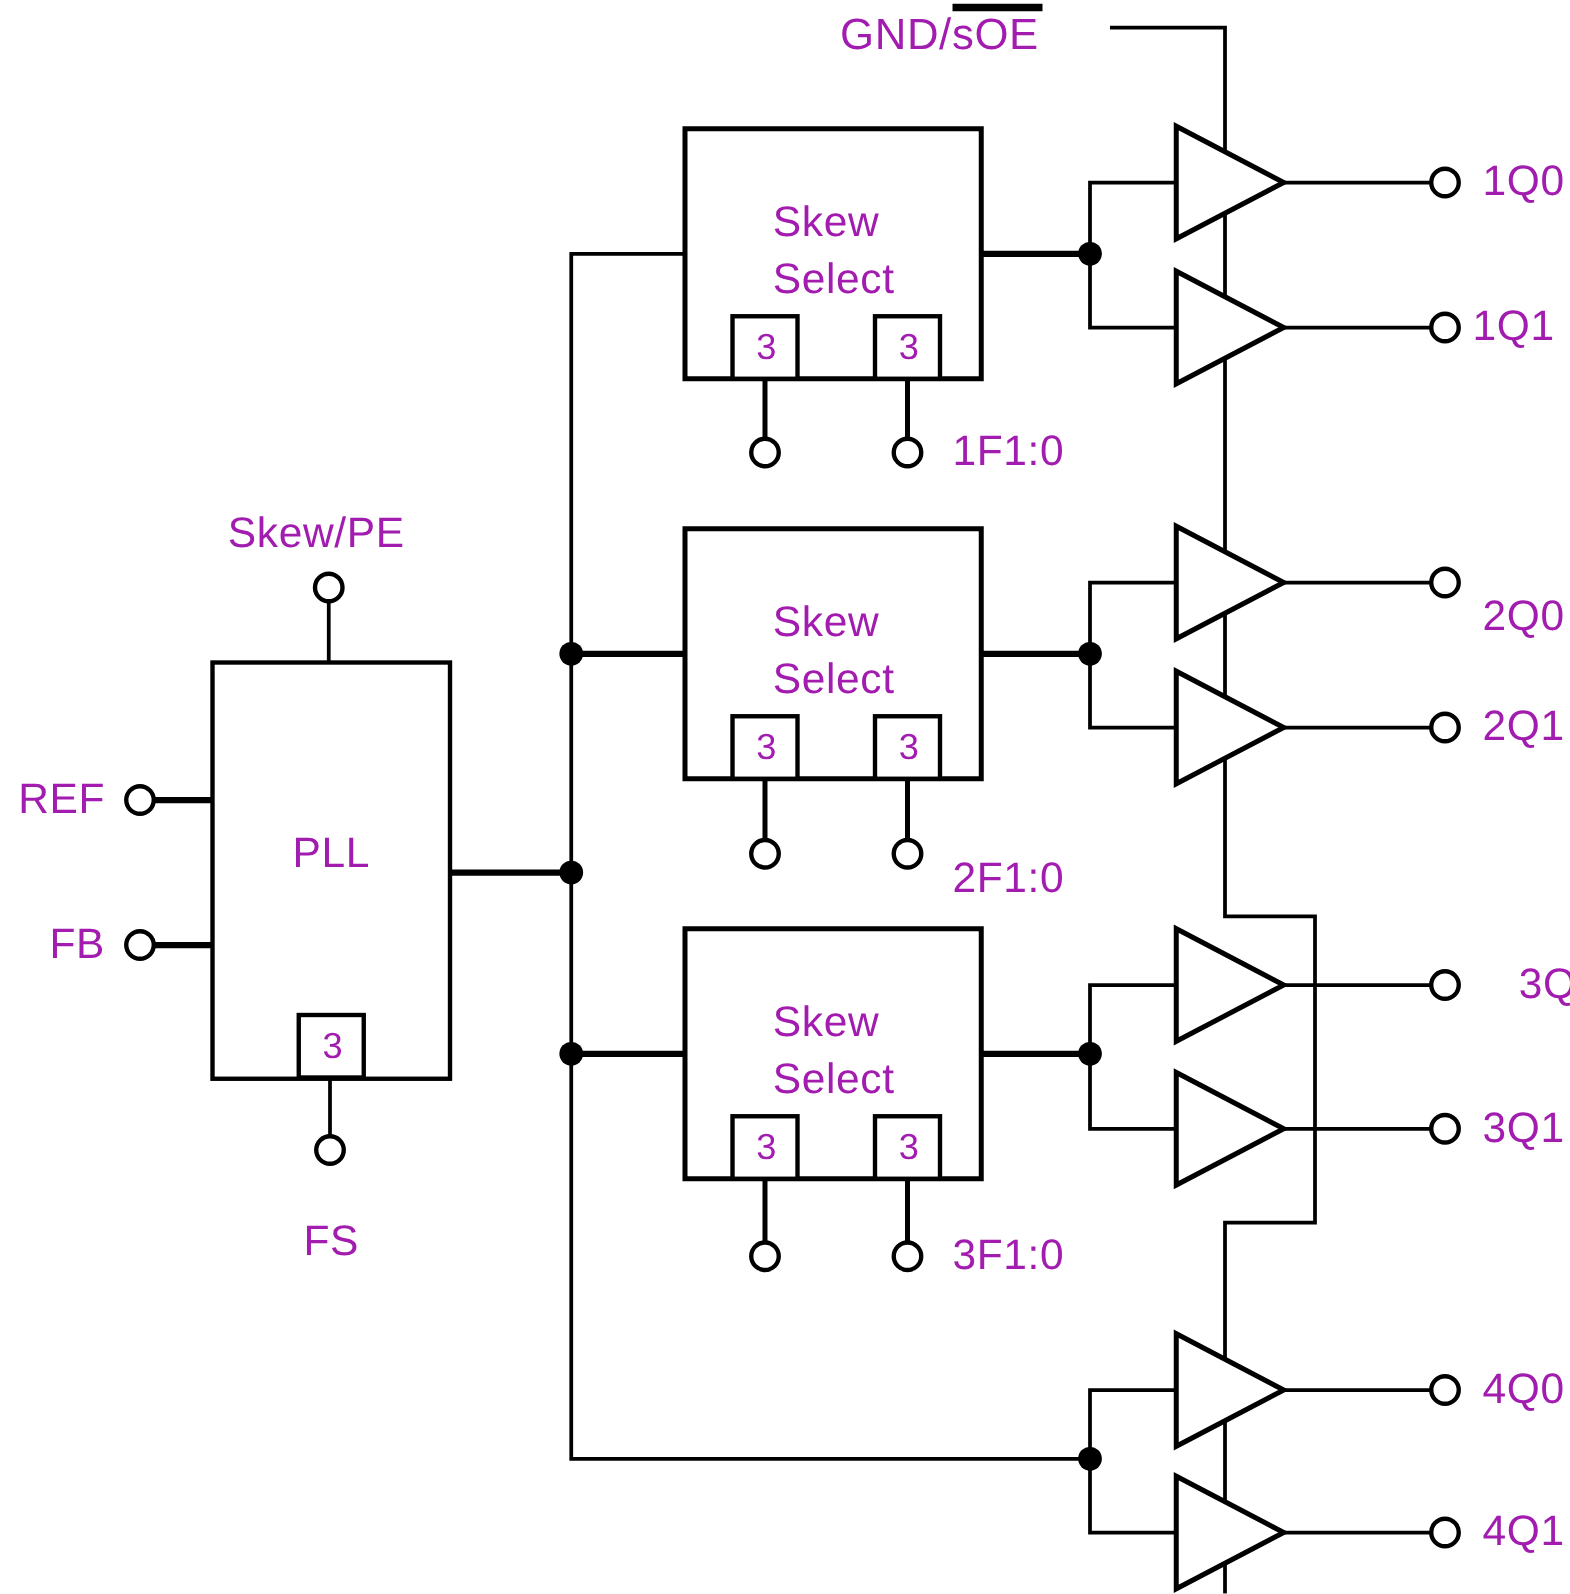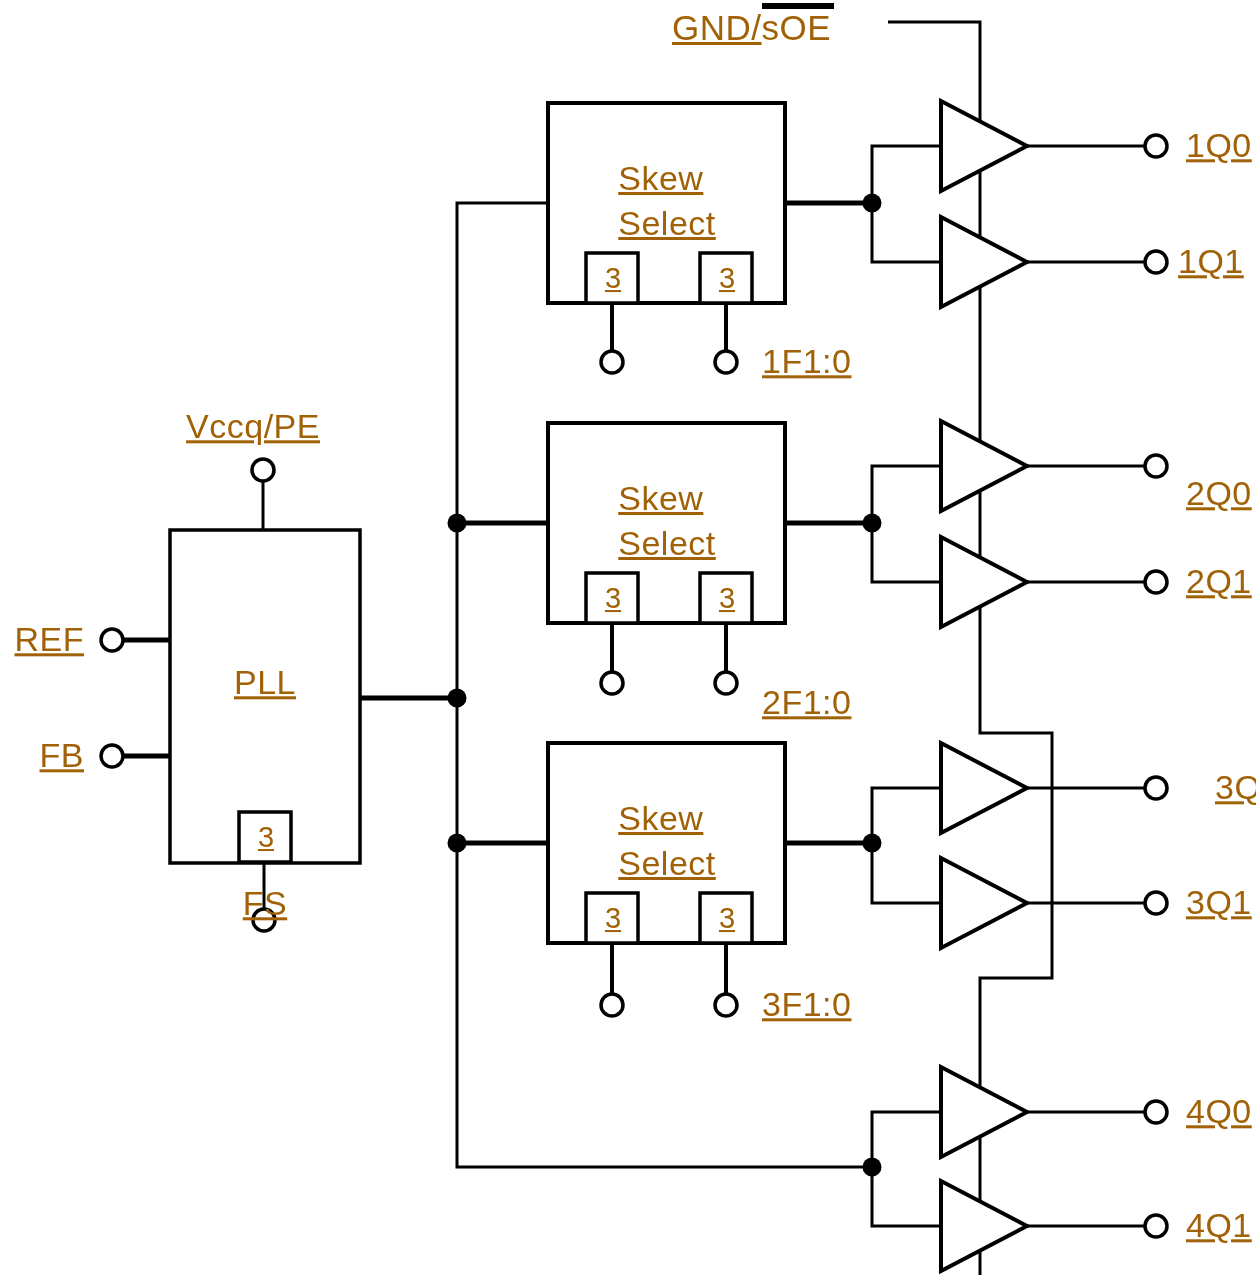--- a/index.html
+++ b/index.html
@@ -10,23 +10,22 @@
     font-family:"Liberation Sans", sans-serif;
     color:#000;
     overflow:hidden;
   }
   #wires{position:absolute;left:0;top:0;}
   .lbl{
     position:absolute;
     font-size:34px;
     line-height:1.1;
     white-space:nowrap;
-    color:#a16207;
+    color:#a21caf;
     letter-spacing:0.5px;
-    text-decoration:underline;
   }
   .c{transform:translate(-50%,-50%);}         
   .vc{transform:translateY(-50%);}             
   .rc{transform:translate(-100%,-50%);}        
   .gnd{font-size:35px;}
   .ovl{border-top:6px solid #000;display:inline-block;padding-right:3px;}
   .skew-title{text-align:left;line-height:45px;}
   .bus{font-size:29px;letter-spacing:0;}
 </style>
 </head>
@@ -128,26 +127,26 @@
         <circle cx="263" cy="470" r="11"></circle>
         <circle cx="264" cy="920" r="11"></circle>
       </g>
     </g>
   </svg>
 
   <div class="lbl gnd" style="left:672px;top:3px;">
     <span>GND/</span><span class="ovl">sOE</span>
   </div>
 
-  <div class="lbl c" style="left:253px;top:427px;">Vccq/PE</div>
+  <div class="lbl c" style="left:253px;top:427px;">Skew/PE</div>
   <div class="lbl rc" style="left:84px;top:640px;">REF</div>
   <div class="lbl rc" style="left:84px;top:756px;">FB</div>
   <div class="lbl c" style="left:265px;top:683px;">PLL</div>
   <div class="lbl c bus" style="left:266px;top:838px;">3</div>
-  <div class="lbl c" style="left:265px;top:904px;">FS</div>
+  <div class="lbl c" style="left:265px;top:994px;">FS</div>
 
   <div class="lbl c skew-title" style="left:667px;top:201px;">
     <div>Skew</div>
     <div>Select</div>
   </div>
   <div class="lbl c bus" style="left:613px;top:279px;">3</div>
   <div class="lbl c bus" style="left:727px;top:279px;">3</div>
   <div class="lbl vc" style="left:762px;top:362px;">1F1:0</div>
 
   <div class="lbl c skew-title" style="left:667px;top:521px;">

